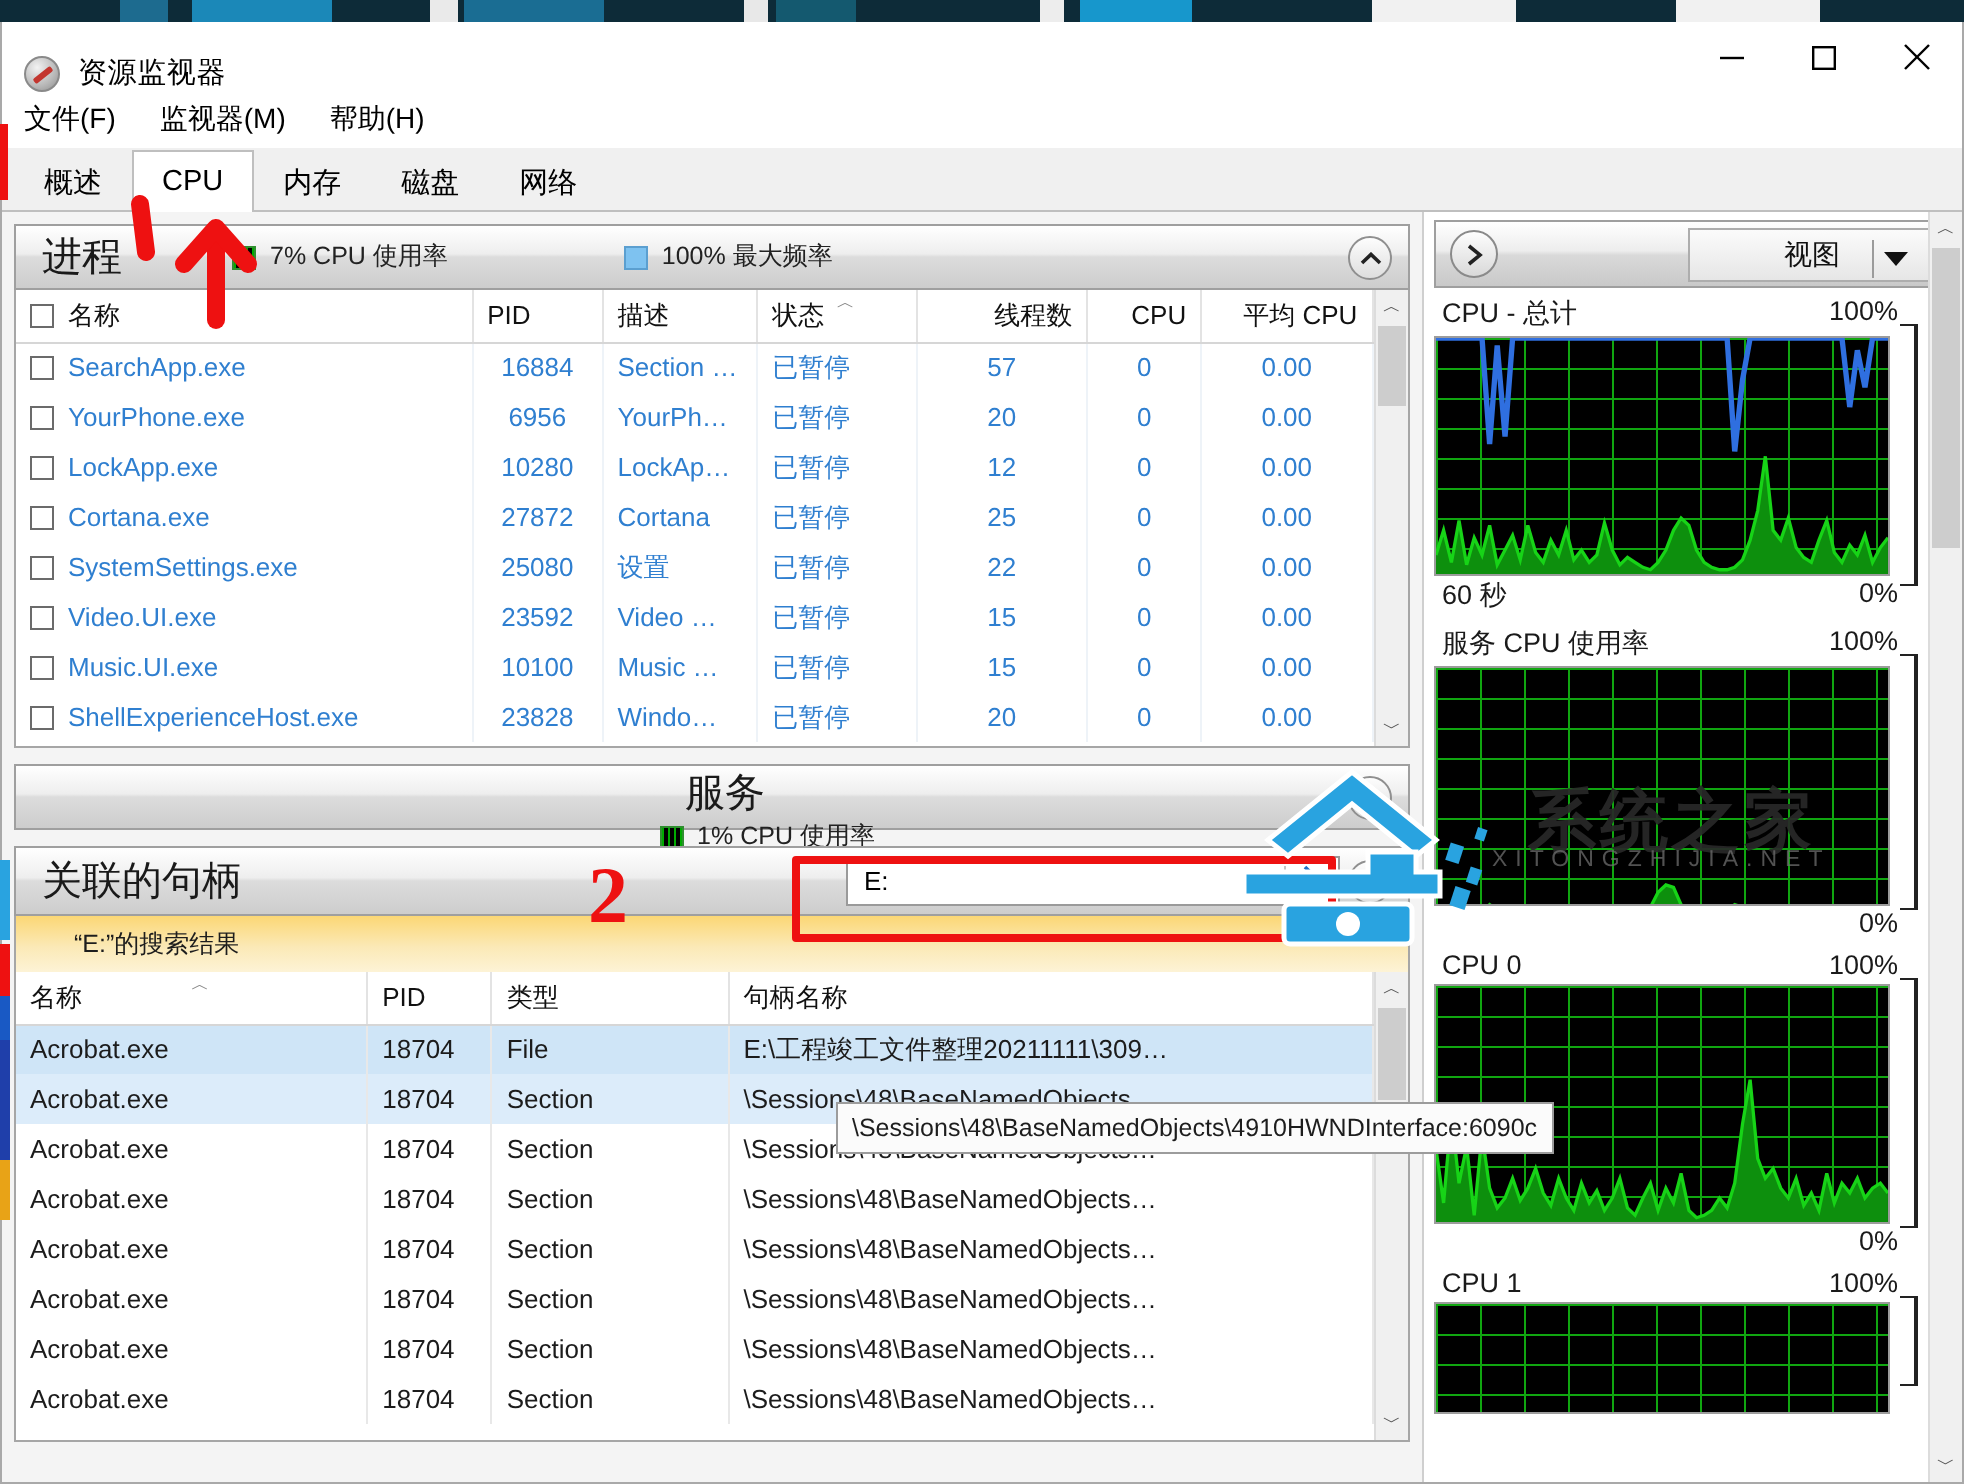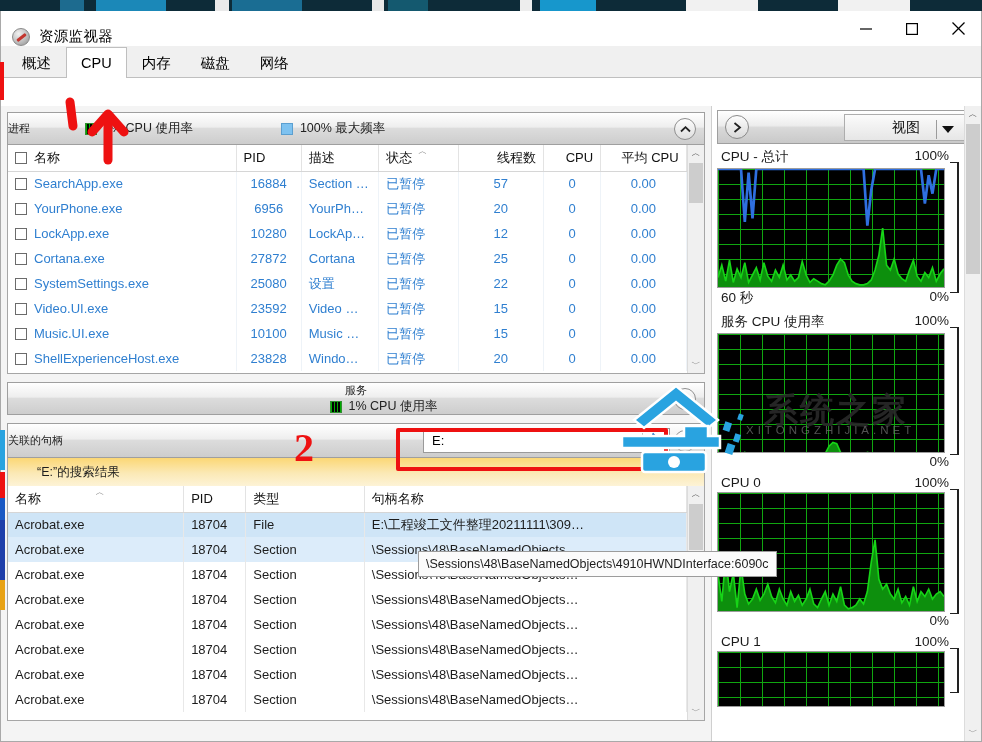--- a/index.html
+++ b/index.html
@@ -73,21 +73,21 @@
   .content { position:absolute; left:0; top:95px; right:0; bottom:0; display:flex; }
   .left-pane { position:relative; width:710px; height:100%; background:#f4f4f4; }
   .right-pane { position:relative; width:270px; height:100%; background:#fff; border-left:1px solid #cfcfcf; }
 
   
   .sec-head {
     height:33px; margin:0 6px;
     background:linear-gradient(#ffffff 0%, #eeeeee 45%, #dcdcdc 50%, #cdcdcd 100%);
     border:1px solid #9f9f9f; display:flex; align-items:center; position:relative;
   }
-  .sec-title { font-size:11px; color:#1a1a1a; }
+  .sec-title { font-size:20px; color:#1a1a1a; margin-left:13px; }
   .sec-stat { font-size:12.5px; color:#222; display:flex; align-items:center; gap:7px; }
   .swatch-green {
     width:12px; height:12px;
     background:
       repeating-linear-gradient(to right, #0a0 0 1px, #000 1px 3px),
       repeating-linear-gradient(to bottom, #0a0 0 1px, #000 1px 3px);
     border:1px solid #2f8f2f;
   }
   .swatch-blue { width:12px; height:12px; background:#7ec2f0; border:1px solid #5b9fd0; }
   .chev-btn {
@@ -265,20 +265,25 @@
         </div>
         <div class="winbtn">
           <svg width="13" height="13">
               <line x1="0.5" y1="0.5" x2="12.5" y2="12.5" stroke="#000" stroke-width="1.2"></line>
               <line x1="12.5" y1="0.5" x2="0.5" y2="12.5" stroke="#000" stroke-width="1.2"></line>
             </svg>
         </div>
       </div>
     </div>
 
+    <div class="menubar">
+      <div class="menuitem">文件(F)</div>
+      <div class="menuitem">监视器(M)</div>
+      <div class="menuitem">帮助(H)</div>
+    </div>
 
     <div class="tabstrip">
       <div class="tab">概述</div>
       <div class="tab active">CPU</div>
       <div class="tab">内存</div>
       <div class="tab">磁盘</div>
       <div class="tab">网络</div>
     </div>
 
     <div class="content">

